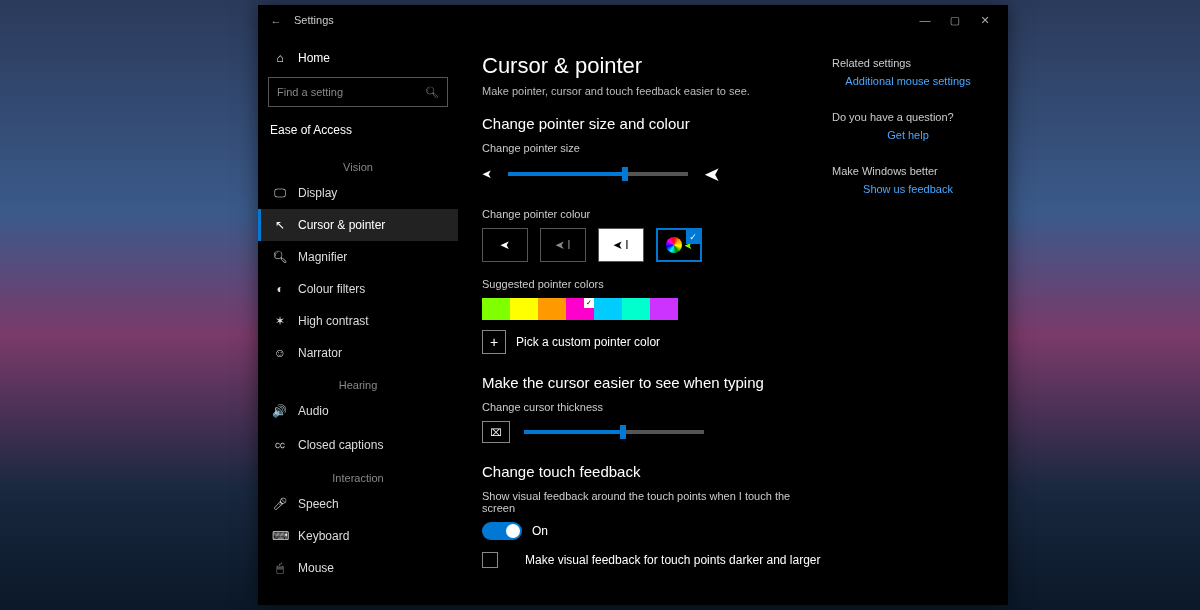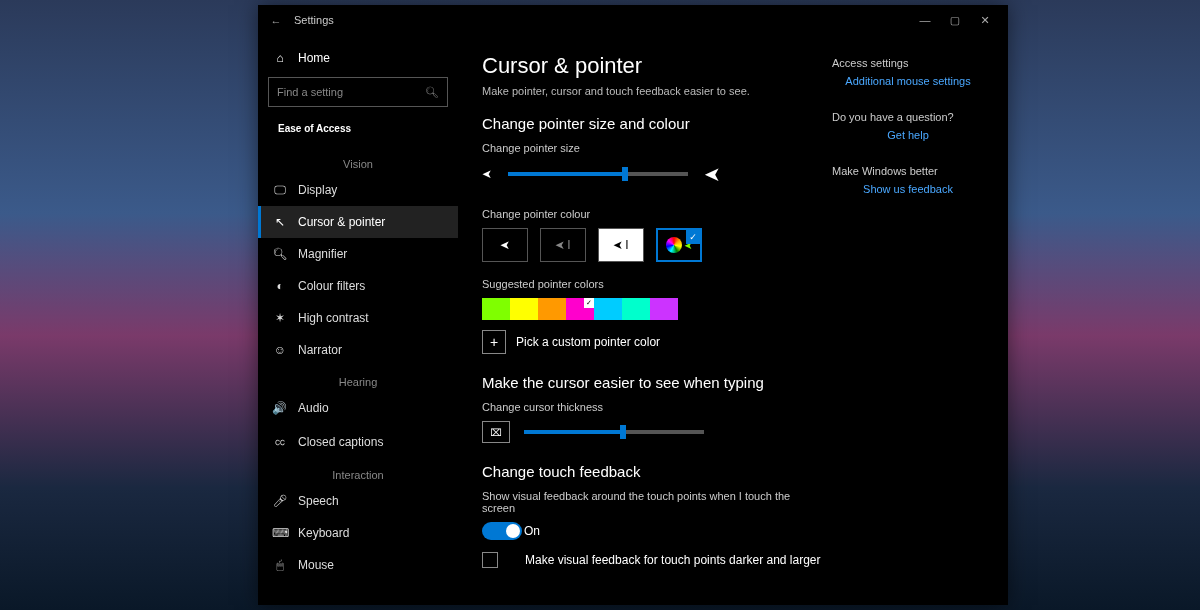--- a/index.html
+++ b/index.html
@@ -8,21 +8,21 @@
 .titlebar { height:30px; display:flex; align-items:center; padding:0 8px; font-size:11px; color:#ccc; }
 .titlebar .back { width:20px; text-align:center; color:#aaa; cursor:pointer; }
 .titlebar .title { margin-left:8px; }
 .titlebar .spacer { flex:1; }
 .titlebar .wbtn { width:30px; text-align:center; color:#aaa; cursor:pointer; }
 .body { flex:1; display:flex; overflow:hidden; }
 .sidebar { width:200px; padding:8px 0; overflow-y:auto; }
 .sidebar .home { display:flex; align-items:center; padding:8px 14px; gap:10px; cursor:pointer; }
 .sidebar .ico { width:16px; display:inline-block; text-align:center; font-size:12px; }
 .sidebar .search { margin:4px 10px 10px; height:30px; border:1px solid #555; display:flex; align-items:center; padding:0 8px; font-size:11px; color:#888; justify-content:space-between; }
-.sidebar .crumb { padding:6px 20px 14px; font-size:10px; font-weight:700; }
+.sidebar .crumb { padding:6px 12px 14px; font-size:12px; font-weight:400; }
 .sidebar .grp { padding:10px 14px 4px; font-size:11px; color:#888;text-align:center; }
 .sidebar .item { display:flex; align-items:center; padding:9px 14px; gap:10px; cursor:pointer; font-size:12px; color:#ddd; }
 .sidebar .item.sel { background:#222; border-left:3px solid #0078d4; padding-left:11px; color:#fff; }
 .main { flex:1; padding:18px 24px; overflow-y:auto; display:flex; }
 .content { flex:1; max-width:370px; }
 .right { width:160px; padding-left:8px; font-size:11px; }
 .right .hdr { color:#ccc; margin-bottom:6px; margin-top:4px; }
 .right .lnk { color:#4aa8ff; cursor:pointer; margin-bottom:24px; display:block;text-align:center; }
 h1 { font-weight:300; font-size:22px; margin-bottom:6px; }
 .sub { font-size:11px; color:#bbb; margin-bottom:18px; }
@@ -38,21 +38,21 @@
 .cbox { width:46px; height:34px; border:1px solid #555; display:flex; align-items:center; justify-content:center; cursor:pointer; position:relative; }
 .cbox.sel { border:2px solid #0078d4; }
 .cbox .chk { position:absolute; top:0; right:0; width:14px; height:14px; background:#0078d4; color:#fff; font-size:9px; display:flex; align-items:center; justify-content:center; }
 .swatches { display:flex; margin-bottom:10px; }
 .sw { width:28px; height:22px; cursor:pointer; position:relative; }
 .sw .chk2 { position:absolute; top:0; right:0; width:10px; height:10px; background:#fff; color:#000; font-size:7px; display:flex; align-items:center; justify-content:center; }
 .custom { display:flex; align-items:center; gap:10px; margin-bottom:20px; cursor:pointer; }
 .plusbox { width:24px; height:24px; border:1px solid #888; display:flex; align-items:center; justify-content:center; font-size:14px; }
 .thickrow { display:flex; align-items:center; gap:14px; margin-bottom:20px; }
 .ibox { width:28px; height:22px; border:1px solid #888; display:flex; align-items:center; justify-content:center; font-size:10px; }
-.toggle-row { display:flex; align-items:center; gap:2px; margin-bottom:12px; }
+.toggle-row { display:flex; align-items:center; gap:10px; margin-bottom:12px; }
 .toggle { width:40px; height:18px; background:#0078d4; border-radius:9px; position:relative; cursor:pointer; }
 .toggle .knob { position:absolute; right:2px; top:2px; width:14px; height:14px; background:#fff; border-radius:50%; }
 .chkrow { display:flex; align-items:center; gap:27px; }
 .chkbox { width:16px; height:16px; border:1px solid #888; cursor:pointer; }
 .wheel { width:16px; height:16px; border-radius:50%; background:conic-gradient(red,orange,yellow,green,cyan,blue,magenta,red); }
 </style>
 </head>
 <body>
 
 <div class="window">
@@ -199,21 +199,21 @@
             </div>
           <span>On</span>
         </div>
         <div class="chkrow">
           <div class="chkbox"></div>
           <span>Make visual feedback for touch points darker and larger</span>
         </div>
       </div>
 
       <div class="right">
-        <div class="hdr">Access settings</div>
+        <div class="hdr">Related settings</div>
         <a class="lnk">Additional mouse settings</a>
         <div class="hdr">Do you have a question?</div>
         <a class="lnk">Get help</a>
         <div class="hdr">Make Windows better</div>
         <a class="lnk">Show us feedback</a>
       </div>
     </div>
   </div>
 </div>
 

